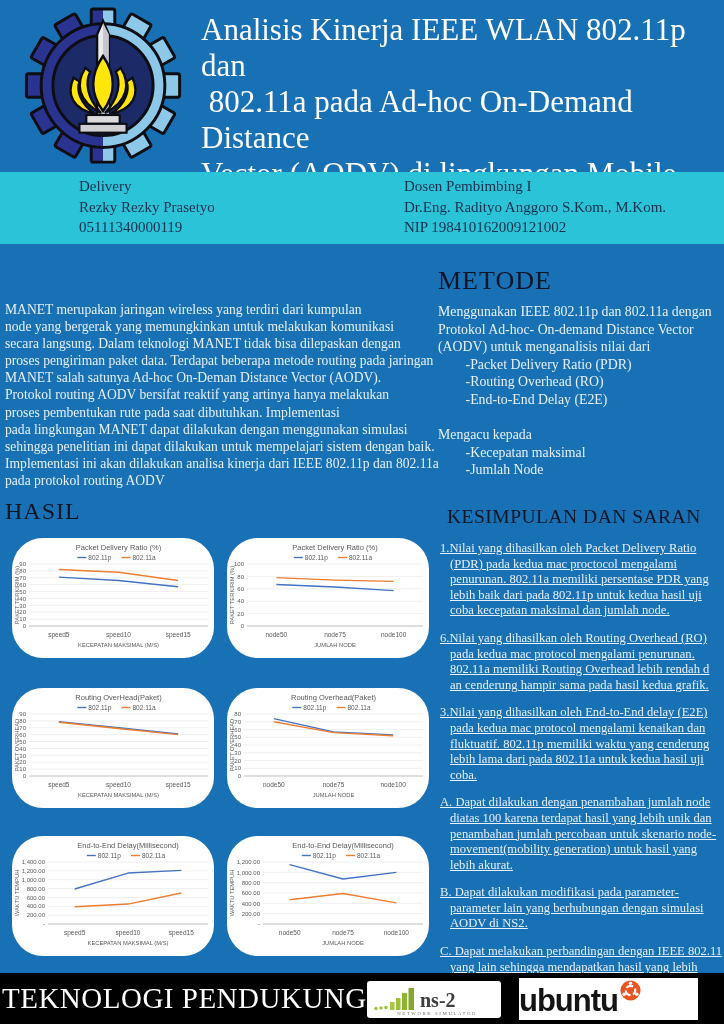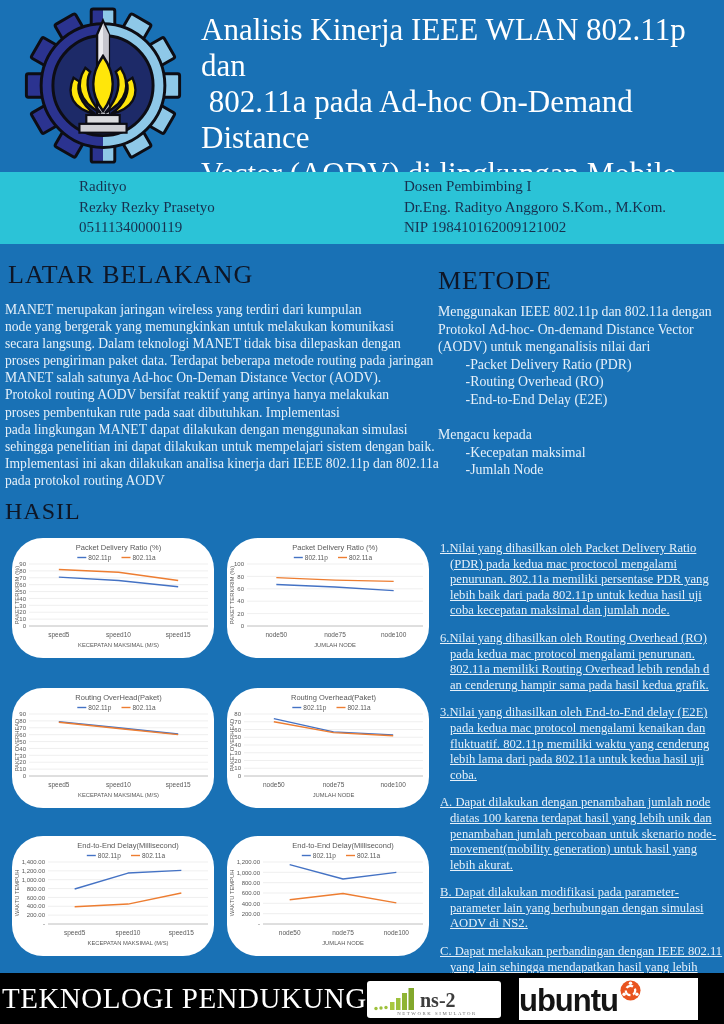--- a/index.html
+++ b/index.html
@@ -113,32 +113,31 @@
       </svg>
     </div>
     <div class="poster-title">Analisis Kinerja IEEE WLAN 802.11p dan
  802.11a pada Ad-hoc On-Demand Distance
 Vector (AODV) di lingkungan Mobile
 Ad-hoc Network (MANET)</div>
   </div>
 
   <div class="authors-band">
     <div class="author-block author-left">
-      <div>Radityo</div>
+      <div>Delivery</div>
       <div>Rezky Rezky Prasetyo</div>
       <div>05111340000119</div>
     </div>
     <div class="author-block author-right">
       <div>Dosen Pembimbing I</div>
       <div>Dr.Eng. Radityo Anggoro S.Kom., M.Kom.</div>
       <div>NIP 198410162009121002</div>
     </div>
   </div>
 
-  <div class="sec-heading lb-heading">LATAR BELAKANG</div>
   <div class="body-text lb-body">MANET merupakan jaringan wireless yang terdiri dari kumpulan
 node yang bergerak yang memungkinkan untuk melakukan komunikasi
 secara langsung. Dalam teknologi MANET tidak bisa dilepaskan dengan
 proses pengiriman paket data. Terdapat beberapa metode routing pada jaringan
 MANET salah satunya Ad-hoc On-Deman Distance Vector (AODV).
 Protokol routing AODV bersifat reaktif yang artinya hanya melakukan
 proses pembentukan rute pada saat dibutuhkan. Implementasi
 pada lingkungan MANET dapat dilakukan dengan menggunakan simulasi
 sehingga penelitian ini dapat dilakukan untuk mempelajari sistem dengan baik.
 Implementasi ini akan dilakukan analisa kinerja dari IEEE 802.11p dan 802.11a
@@ -347,20 +346,21 @@
         <text x="62.66666666666667" y="99" text-anchor="middle" font-size="6.5" fill="#595959">node50</text>
         <text x="116" y="99" text-anchor="middle" font-size="6.5" fill="#595959">node75</text>
         <text x="169.33333333333334" y="99" text-anchor="middle" font-size="6.5" fill="#595959">node100</text>
         <text x="116" y="109" text-anchor="middle" font-size="5.8" fill="#595959">JUMLAH NODE</text>
         <text transform="translate(7 57) rotate(-90)" text-anchor="middle" font-size="5.8" fill="#595959">WAKTU TEMPUH</text>
         <polyline points="62.66666666666667,28.583333333333336 116,43.05 169.33333333333334,36.333333333333336" fill="none" stroke="#4472c4" stroke-width="1.4" stroke-linejoin="round"></polyline>
         <polyline points="62.66666666666667,63.71666666666667 116,57.516666666666666 169.33333333333334,66.81666666666666" fill="none" stroke="#ed7d31" stroke-width="1.4" stroke-linejoin="round"></polyline>
       </svg>
     </div>
 
+  <div class="sec-heading kesimpulan-heading">KESIMPULAN DAN SARAN</div>
   <div class="kesimpulan-list">
     <div class="item">1.Nilai yang dihasilkan oleh Packet Delivery Ratio (PDR) pada kedua mac proctocol mengalami penurunan. 802.11a memiliki persentase  PDR yang lebih baik dari pada 802.11p untuk kedua hasil uji coba kecepatan maksimal dan jumlah node.</div>
     <div class="item">6.Nilai yang dihasilkan oleh Routing Overhead (RO) pada kedua mac protocol mengalami penurunan. 802.11a memiliki Routing Overhead lebih rendah d an cenderung hampir sama pada hasil kedua grafik.</div>
     <div class="item">3.Nilai yang dihasilkan oleh End-to-End delay (E2E) pada kedua mac protocol mengalami kenaikan dan fluktuatif. 802.11p memiliki waktu yang cenderung lebih lama dari pada 802.11a untuk kedua hasil uji coba.</div>
     <div class="item">A. Dapat dilakukan dengan penambahan jumlah node diatas 100  karena terdapat hasil yang lebih unik dan penambahan jumlah percobaan untuk skenario node-movement(mobility generation) untuk hasil yang lebih akurat.</div>
     <div class="item">B. Dapat dilakukan modifikasi pada parameter-parameter lain yang berhubungan dengan simulasi AODV di NS2.</div>
     <div class="item">C. Dapat melakukan perbandingan dengan IEEE 802.11 yang lain sehingga mendapatkan hasil yang lebih baik.</div>
     <div class="item">D. Dapat menggunakan propagasi sebagai acuan untuk menganalisis hasil yang berbeda.</div>
   </div>
 

